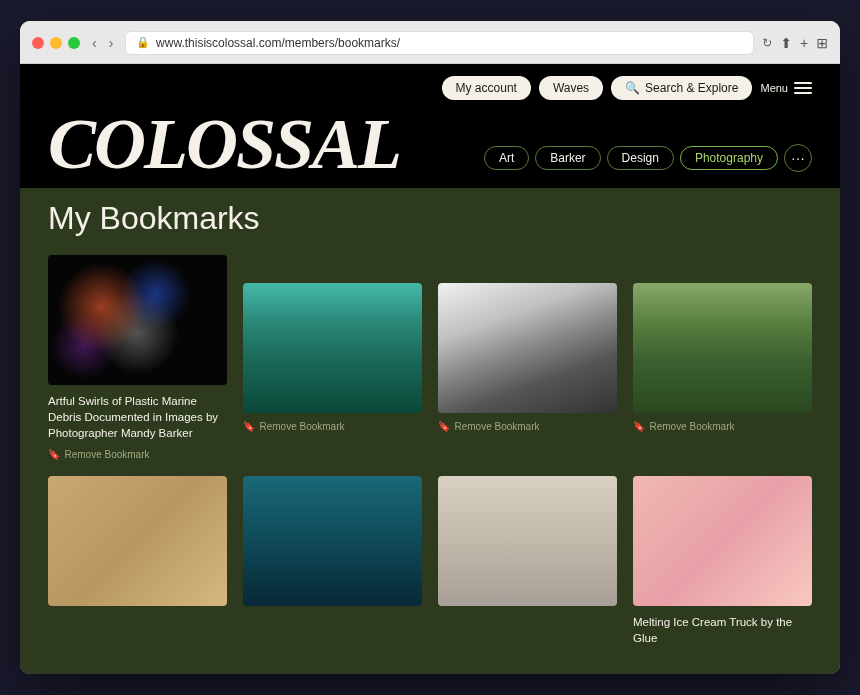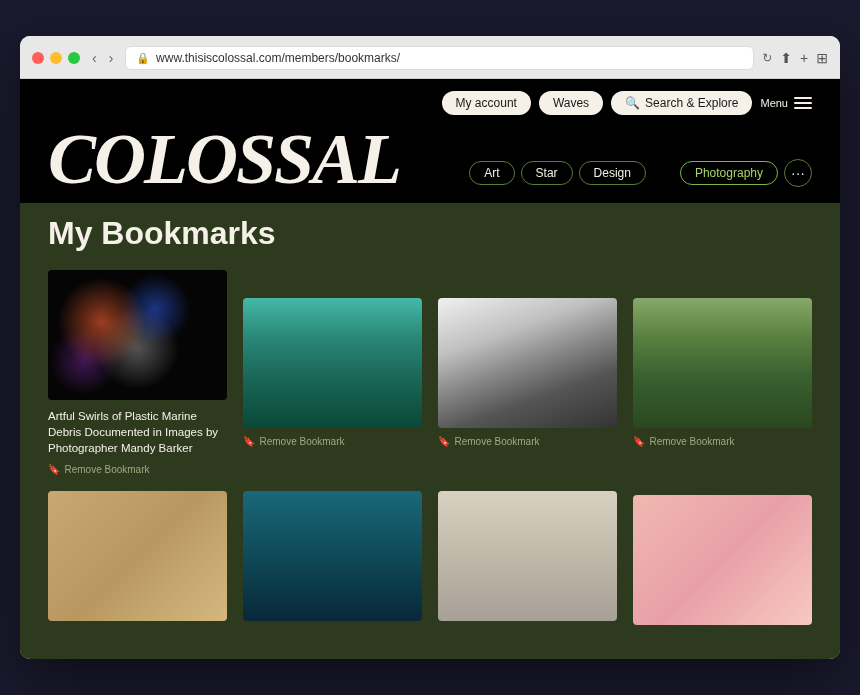--- a/index.html
+++ b/index.html
@@ -198,21 +198,20 @@
       padding: 4px 14px;
       font-size: 12px;
       cursor: pointer;
       font-weight: 500;
     }
 
     .cat-pill.active {
       background: transparent;
       border-color: #7ab648;
       color: #a8d46a;
-      margin-left: 28px;
     }
 
     .cat-pill-more {
       background: transparent;
       color: #f5f0e8;
       border: 1.5px solid #5a7a3a;
       border-radius: 50%;
       width: 28px;
       height: 28px;
       display: flex;
@@ -224,21 +223,21 @@
 
     
     .page-content {
       background: #2d3a1e;
       padding: 12px 28px 20px;
     }
 
     .page-title {
       color: #f5f0e8;
       font-size: 32px;
-      font-weight: 700;
+      font-weight: 400;
       margin-bottom: 18px;
     }
 
     
     .bookmarks-grid {
       display: grid;
       grid-template-columns: repeat(4, 1fr);
       gap: 16px;
     }
 
@@ -380,21 +379,21 @@
             <div class="hamburger-line"></div>
             <div class="hamburger-line"></div>
           </div>
         </button>
       </div>
 
       <div class="logo-area">
         <div class="logo">COLOSSAL</div>
         <div class="category-pills">
           <button class="cat-pill">Art</button>
-          <button class="cat-pill">Star</button>
+          <button class="cat-pill">Barker</button>
           <button class="cat-pill">Design</button>
           <button class="cat-pill active">Photography</button>
           <button class="cat-pill-more">···</button>
         </div>
       </div>
     </div>
 
     <div class="page-content">
       <h1 class="page-title">My Bookmarks</h1>
 
@@ -459,18 +458,19 @@
           <div class="card-image">
             <div class="building-img"></div>
           </div>
           <div class="card-title"></div>
         </div>
 
         <div class="bookmark-card">
           <div class="card-image">
             <div class="icecream-img"></div>
           </div>
+          <div class="card-title">Melting Ice Cream Truck by the Glue</div>
         </div>
 
       </div>
     </div>
   </div>
 </div>
 
 </body></html>

